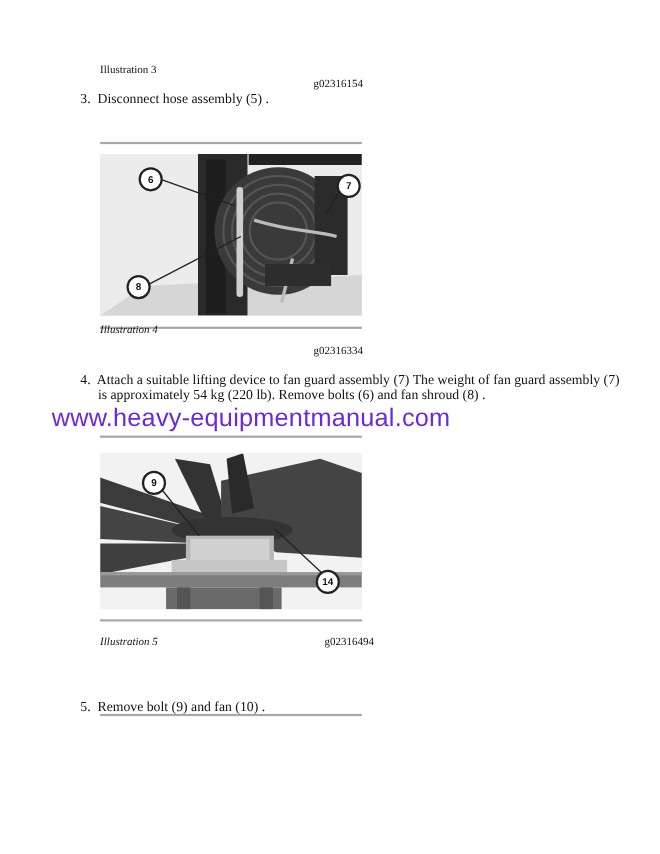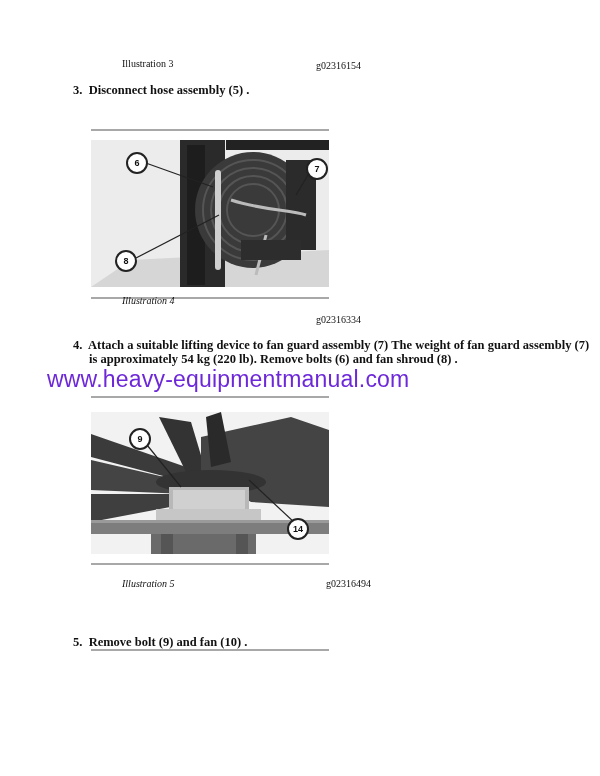--- a/index.html
+++ b/index.html
@@ -1,30 +1,30 @@
 <!DOCTYPE html>
 <html><head>
 <meta charset="utf-8">
 <style>
   html, body { margin:0; padding:0; background:#ffffff; }
   body { width:600px; height:776px; position:relative; overflow:hidden; font-family:"Liberation Serif", serif; color:#111; }
   .abs { position:absolute; }
-  .caption { font-size:10px;margin-left:31px; }
-  .step { font-size:12.5px; line-height:15px;font-weight:bold; }
+  .caption { font-size:10px; }
+  .step { font-size:12.5px; line-height:15px; }
   .rule { position:absolute; left:91px; width:238px; height:2px; background:#a8a8a8; }
   .photo { position:absolute; left:91px; width:238px; background:#e9e9e9; overflow:hidden; }
   .callout { position:absolute; width:18px; height:18px; border:2px solid #222; border-radius:50%; background:#fff;
              font-family:"Liberation Sans", sans-serif; font-size:9px; font-weight:bold; text-align:center; line-height:18px; color:#111; }
   .watermark { position:absolute; left:47px; top:366px; font-family:"Liberation Sans", sans-serif; font-size:23px; color:#6d28d9; white-space:nowrap; letter-spacing:0.2px; }
 </style>
 </head>
 <body>
 
 <div class="abs caption" style="left:91px; top:58px;">Illustration 3</div>
-<div class="abs caption" style="left:285px; top:60px;">g02316154</div>
+<div class="abs caption" style="left:285px; top:71px;">g02316154</div>
 
 <div class="abs step" style="left:73px; top:83px;">
   <span>3.</span>&nbsp;
   <span>Disconnect hose assembly (5) .</span>
 </div>
 
 <div class="rule" style="top:129px;"></div>
 
 <div class="photo" style="top:140px; height:147px;">
   <svg width="238" height="147" viewBox="0 0 238 147">

